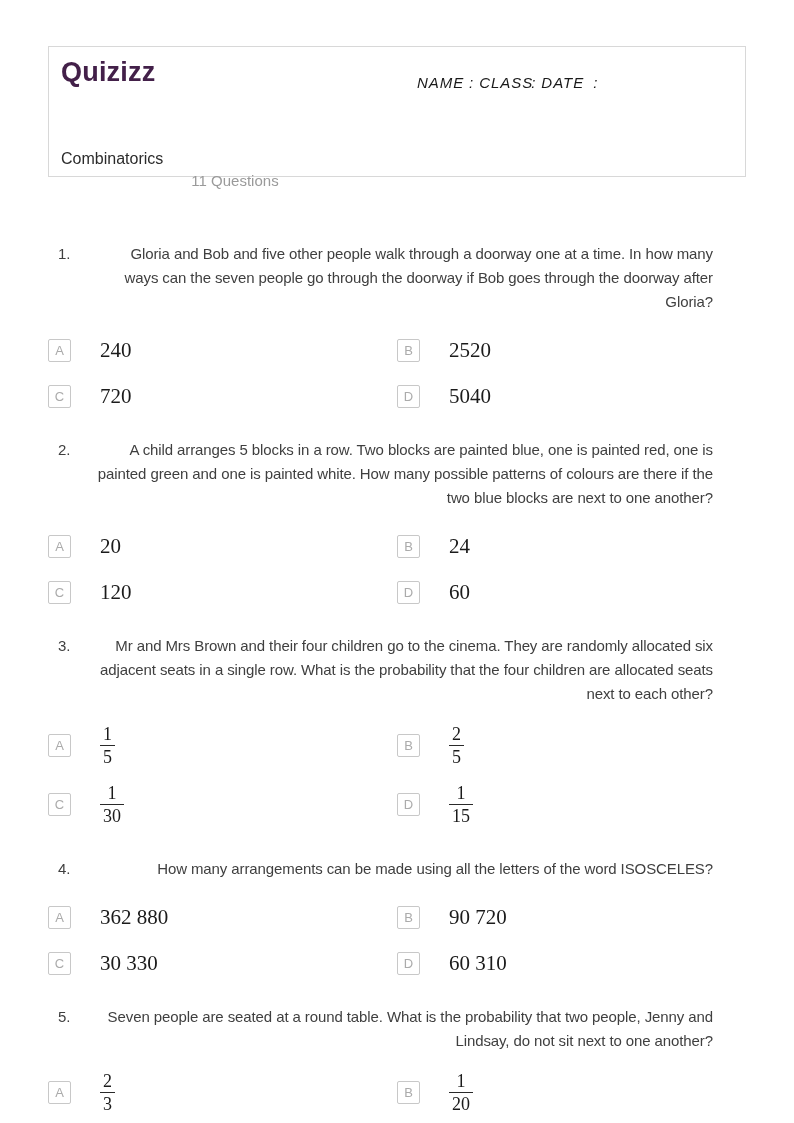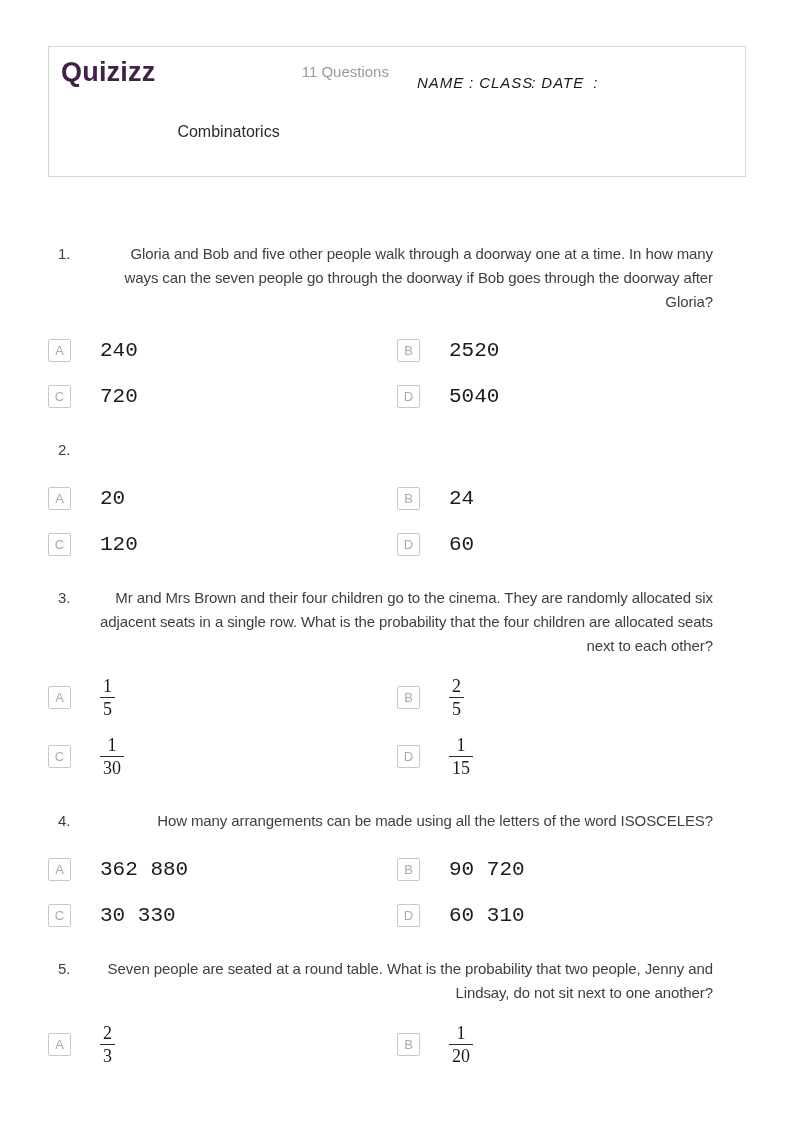--- a/index.html
+++ b/index.html
@@ -15,38 +15,39 @@
   .header-box {
     position: absolute;
     left: 48px; top: 46px;
     width: 698px; height: 131px;
     border: 1px solid #d8d8d8;
     display: flex;
   }
   .header-left {
     width: 360px;
     padding: 12px 0 0 12px;
-    display: flex; flex-direction: row; gap: 22px;
+    display: flex; flex-direction: column;
   }
   .logo {
     font-size: 27px;
     font-weight: 800;
     letter-spacing: 0.2px;
     color: #432049;
     line-height: 1;
   }
   .quiz-title {
     margin-top: 64px;
     font-size: 16px;
     color: #2b2b2b;
   }
   .quiz-subtitle {
     margin-top: 4px;
     font-size: 15px;
     color: #9a9a9a;
+    text-align: center;
   }
   .header-right {
     flex: 1;
     padding: 22px 16px 0 8px;
     display: flex;  font-style: italic;
   }
   .field-row {
     display: flex;
     align-items: flex-end;
     height: 22px;
@@ -107,21 +108,21 @@
     flex-shrink: 0;
     border: 1px solid #c8c8c8;
     border-radius: 2px;
     color: #ababab;
     font-size: 13px;
     display: flex; align-items: center; justify-content: center;
     background: #ffffff;
   }
   .opt-value {
     margin-left: 29px;
-    font-family: Liberation Mono, monospace;
+    font-family: Liberation Serif, serif;
     font-size: 21px;
     color: #1b1b1b;
     line-height: 1;
   }
   .fraction {
     margin-left: 29px;
     display: inline-block;
     text-align: center;
     font-family: "Liberation Serif", serif;
     font-size: 18px;
@@ -184,20 +185,21 @@
       <div class="option">
         <div class="letter-box">D</div>
         <div class="opt-value">5040</div>
       </div>
     </div>
   </div>
 
   <div class="question">
     <div class="q-row">
       <div class="q-num">2.</div>
+      <div class="q-text">A child arranges 5 blocks in a row. Two blocks are painted blue, one is painted red, one is painted green and one is painted white. How many possible patterns of colours are there if the two blue blocks are next to one another?</div>
     </div>
     <div class="options">
       <div class="option">
         <div class="letter-box">A</div>
         <div class="opt-value">20</div>
       </div>
       <div class="option">
         <div class="letter-box">B</div>
         <div class="opt-value">24</div>
       </div>

